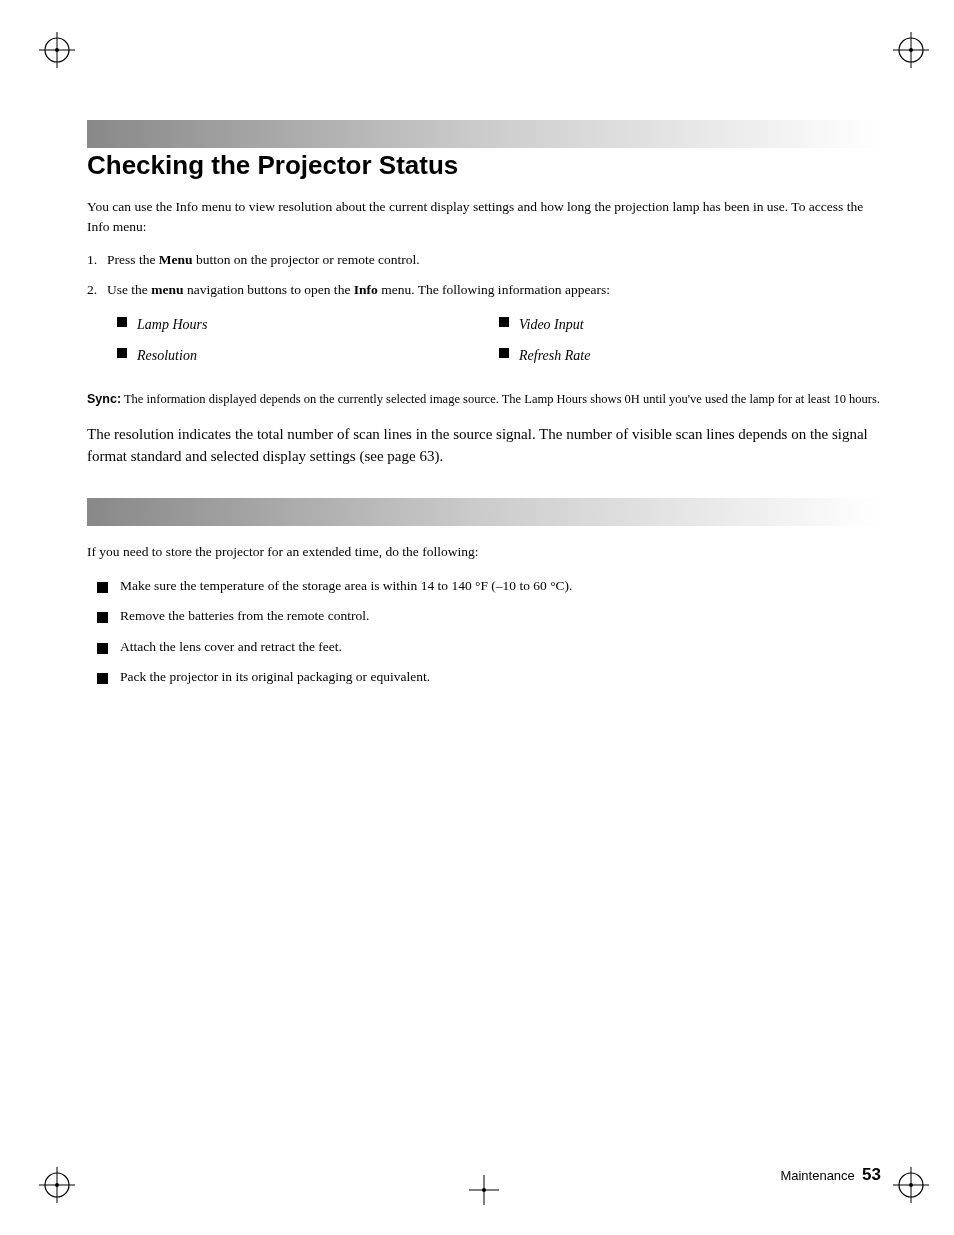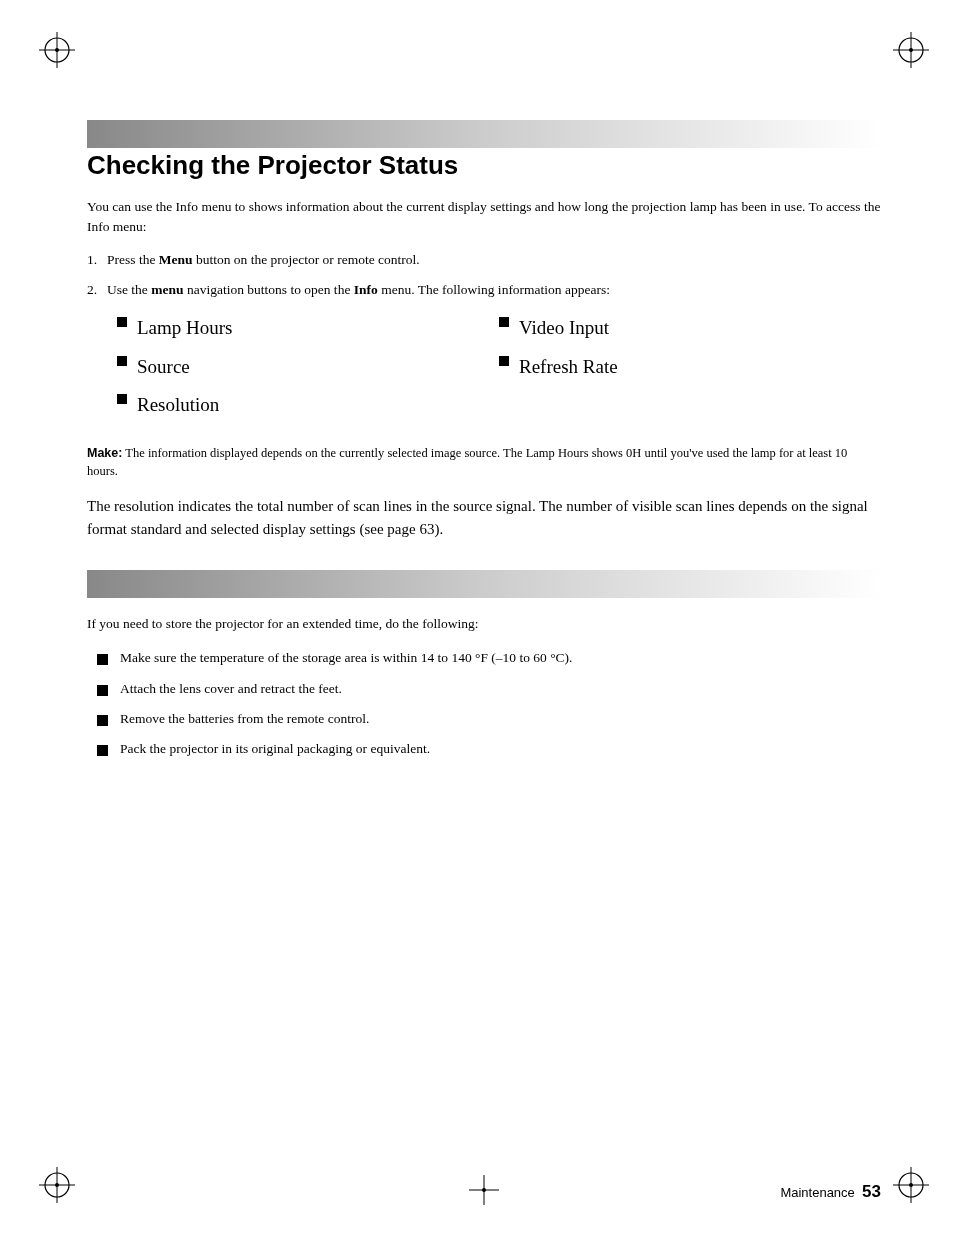--- a/index.html
+++ b/index.html
@@ -129,21 +129,22 @@
     .bullet-square {
       width: 10px;
       height: 10px;
       background: #000;
       margin-right: 10px;
       margin-top: 3px;
       flex-shrink: 0;
     }
 
     .bullet-text {
-      font-size: 19px;
+      font-size: 14px;
+      font-style: italic;
     }
 
     
     .note-block {
       font-size: 12.5px;
       margin-bottom: 14px;
       line-height: 1.5;
     }
 
     .note-label {
@@ -169,21 +170,21 @@
       height: 11px;
       background: #000;
       margin-right: 12px;
       margin-top: 3px;
       flex-shrink: 0;
     }
 
     
     .footer {
       position: absolute;
-      bottom: 33px;
+      bottom: 50px;
       right: 80px;
       font-size: 13px;
       font-family: Arial, Helvetica, sans-serif;
     }
 
     .footer-page-num {
       font-weight: bold;
       font-size: 17px;
     }
 
@@ -251,21 +252,21 @@
 
   <div style="margin-top: 60px;">
 
     <div class="section-gap">
       <div class="section-header">
         <div class="section-header-bar"></div>
         <h1 class="section-title">Checking the Projector Status</h1>
       </div>
 
       <div class="content">
-        <p>You can use the Info menu to shows information about the current display settings and how long the projection lamp has been in use. To access the Info menu:</p>
+        <p>You can use the Info menu to view resolution about the current display settings and how long the projection lamp has been in use. To access the Info menu:</p>
 
         <ol class="numbered-list">
           <li>
             <span class="num">1.</span>
             <span class="text">
               Press the <span class="bold-text">Menu</span> button on the projector or remote control.
             </span>
           </li>
           <li>
             <span class="num">2.</span>
@@ -273,44 +274,40 @@
               Use the <span class="bold-text">menu</span> navigation buttons to open the <span class="bold-text">Info</span> menu. The following information appears:
             </span>
           </li>
         </ol>
 
         <div class="bullet-columns">
           <div class="bullet-col">
             <div class="bullet-item">
               <div class="bullet-square"></div>
               <span class="bullet-text">Lamp Hours</span>
-            </div>
-            <div class="bullet-item">
-              <div class="bullet-square"></div>
-              <span class="bullet-text">Source</span>
             </div>
             <div class="bullet-item">
               <div class="bullet-square"></div>
               <span class="bullet-text">Resolution</span>
             </div>
           </div>
           <div class="bullet-col">
             <div class="bullet-item">
               <div class="bullet-square"></div>
               <span class="bullet-text">Video Input</span>
             </div>
             <div class="bullet-item">
               <div class="bullet-square"></div>
               <span class="bullet-text">Refresh Rate</span>
             </div>
           </div>
         </div>
 
         <div class="note-block">
-          <span class="note-label">Make:</span><span> The information displayed depends on the currently selected image source. The Lamp Hours shows 0H until you've used the lamp for at least 10 hours.</span>
+          <span class="note-label">Sync:</span><span> The information displayed depends on the currently selected image source. The Lamp Hours shows 0H until you've used the lamp for at least 10 hours.</span>
         </div>
 
         <div class="info-note">The resolution indicates the total number of scan lines in the source signal. The number of visible scan lines depends on the signal format standard and selected display settings (see page 63).</div>
       </div>
     </div>
 
     <div>
       <div class="section-header">
         <div class="section-header-bar"></div>
       </div>
@@ -318,25 +315,25 @@
       <div class="content">
         <p>If you need to store the projector for an extended time, do the following:</p>
 
         <ul class="square-list">
           <li>
             <span class="sq"></span>
             <span>Make sure the temperature of the storage area is within 14 to 140 °F (–10 to 60 °C).</span>
           </li>
           <li>
             <span class="sq"></span>
+            <span>Remove the batteries from the remote control.</span>
+          </li>
+          <li>
+            <span class="sq"></span>
             <span>Attach the lens cover and retract the feet.</span>
-          </li>
-          <li>
-            <span class="sq"></span>
-            <span>Remove the batteries from the remote control.</span>
           </li>
           <li>
             <span class="sq"></span>
             <span>Pack the projector in its original packaging or equivalent.</span>
           </li>
         </ul>
       </div>
     </div>
 
   </div>

